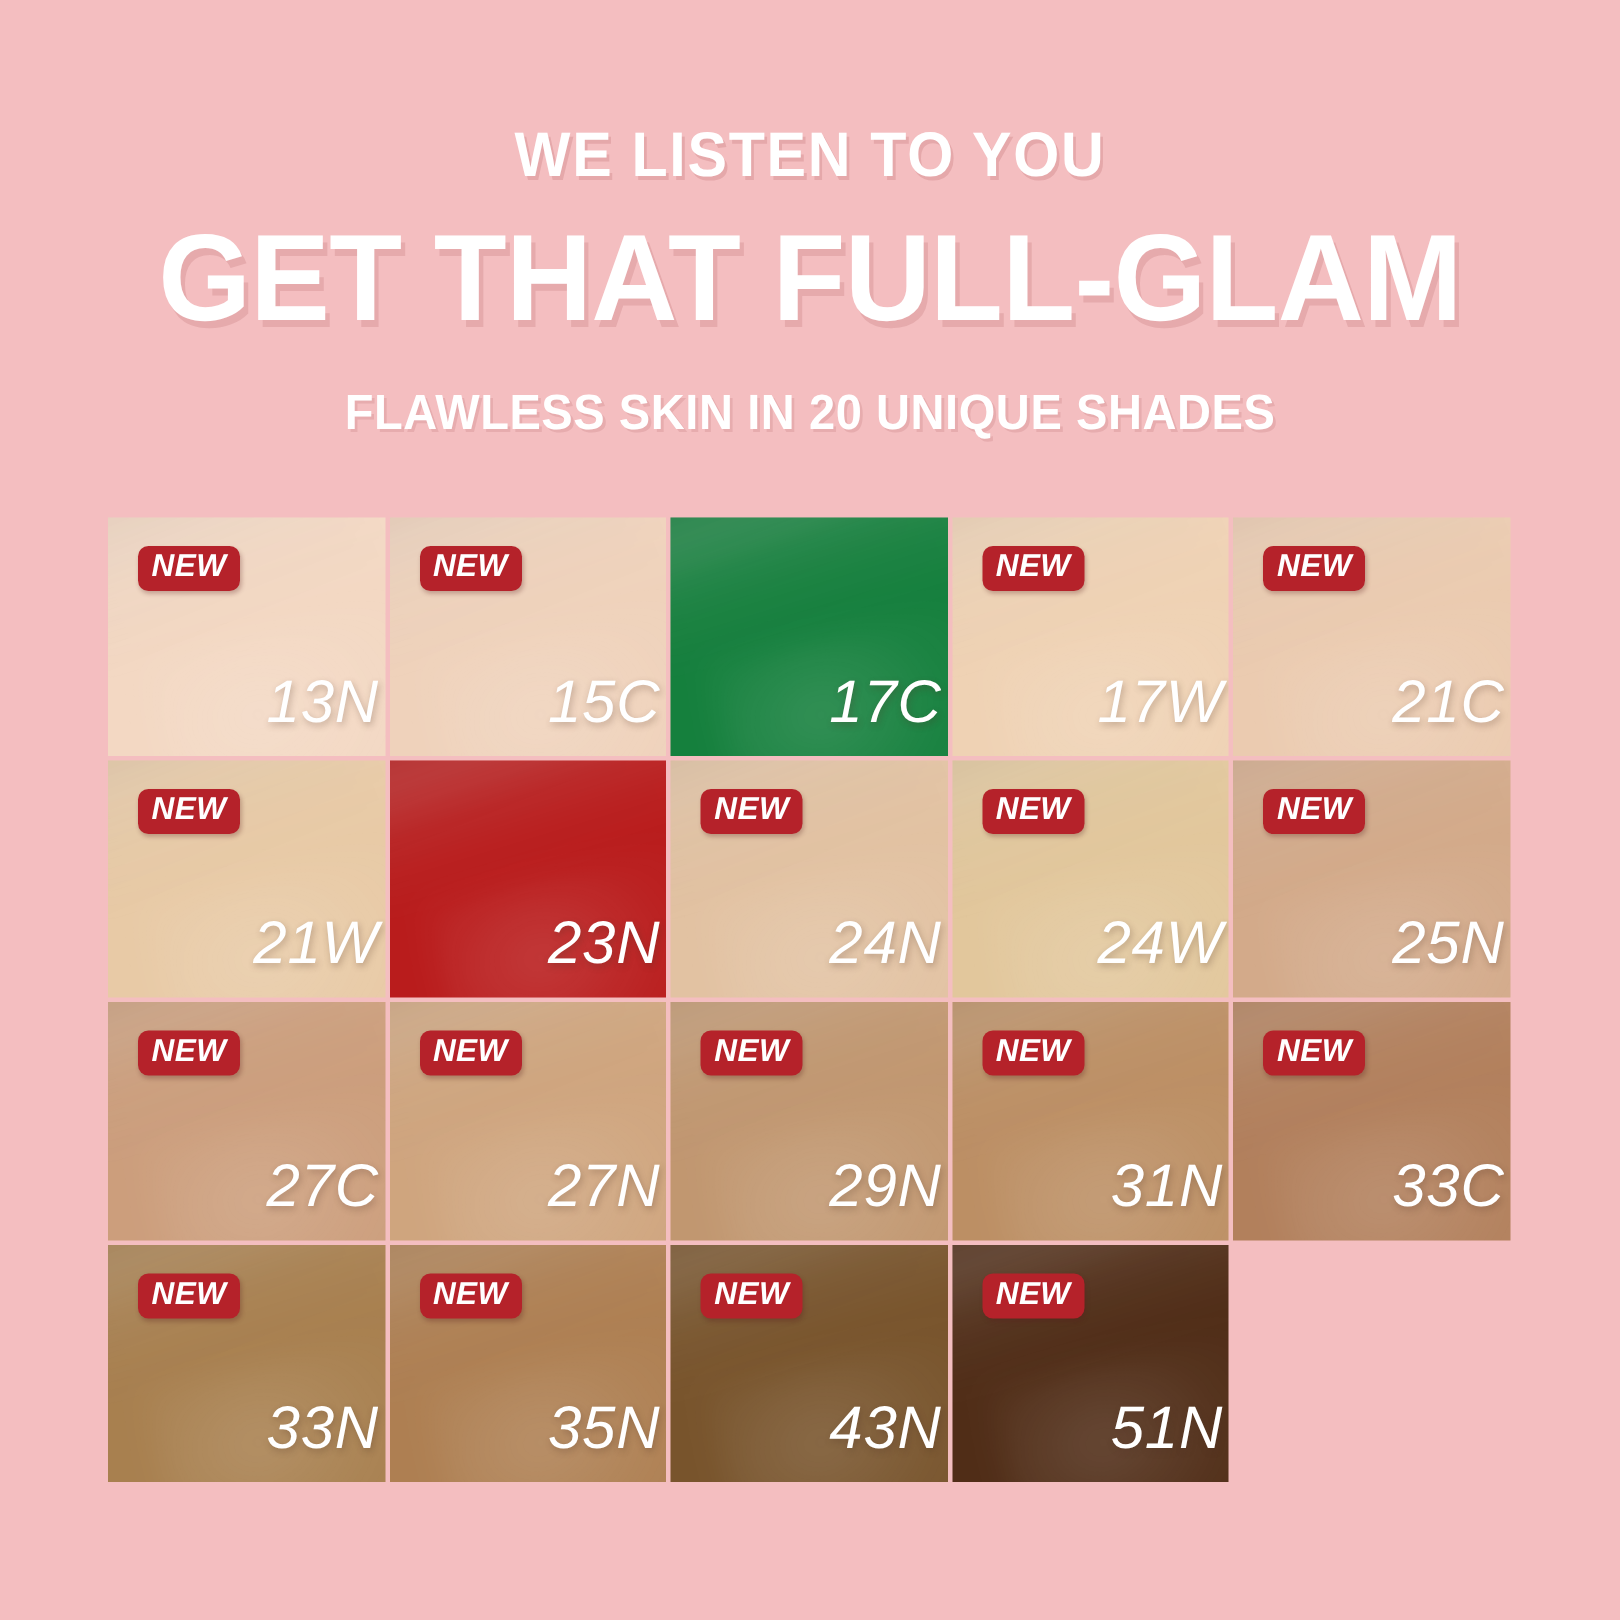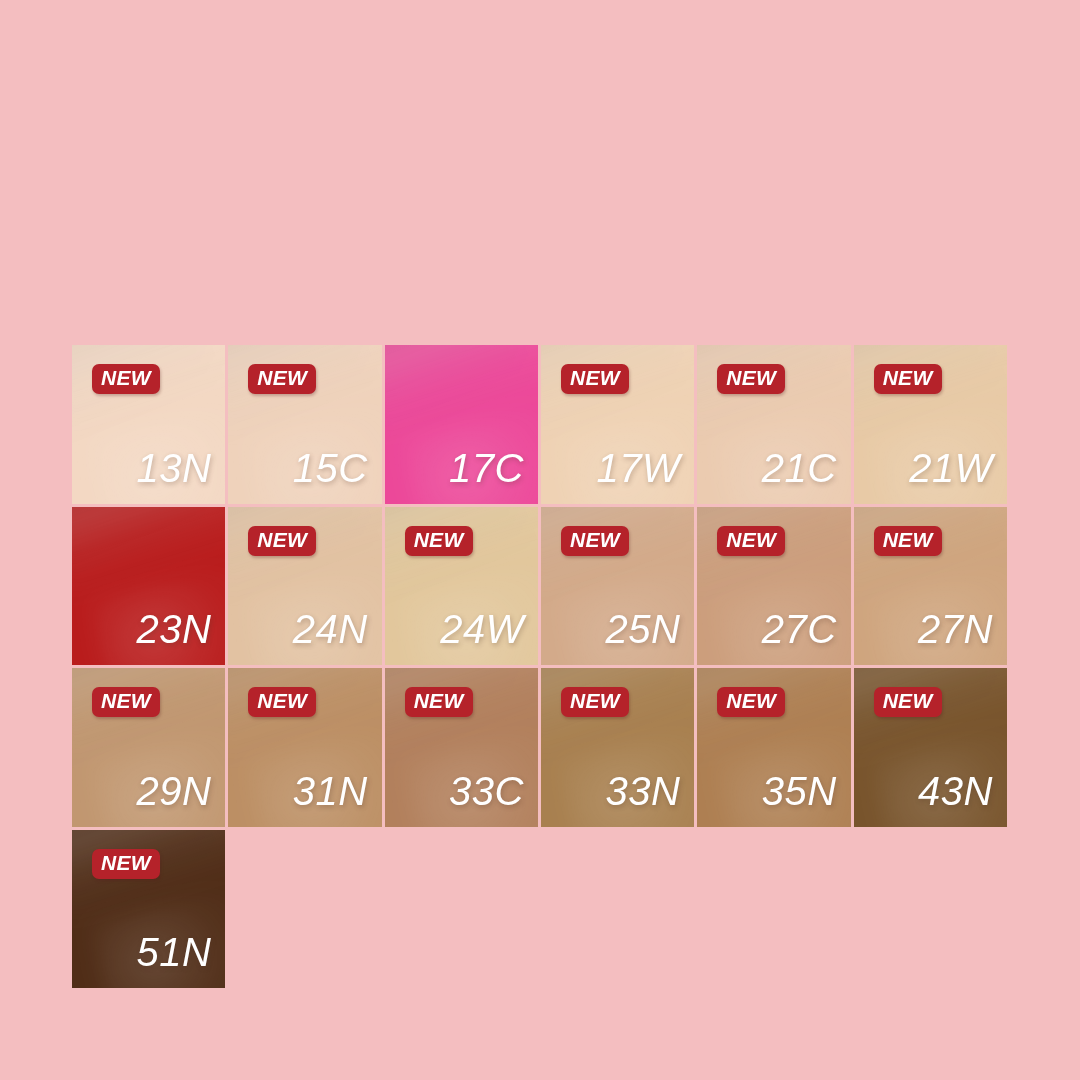--- a/index.html
+++ b/index.html
@@ -146,53 +146,58 @@
     font-size: 21px;
     font-weight: 700;
     font-style: italic;
     letter-spacing: 0.3px;
     line-height: 1.05;
     box-shadow: 1px 2px 3px rgba(90, 30, 30, 0.28);
   }
 
   .shade-code {
     position: absolute;
-    right: 14px;
+    right: 4px;
     bottom: 16px;
     color: #ffffff;
     font-size: 40px;
     font-weight: 400;
     font-style: italic;
     letter-spacing: 0.5px;
     line-height: 1.0;
     text-shadow: 1px 2px 5px rgba(80, 50, 35, 0.30);
   }
 </style>
 </head>
 <body>
 
 <div id="promo">
 
-
-  <div id="shade-grid" style="grid-template-columns: repeat(6, 1fr); grid-template-rows: repeat(4, 1fr);">
+  <div class="headline-block">
+    <div class="eyebrow">WE LISTEN TO YOU</div>
+    <div class="headline">GET THAT FULL-GLAM</div>
+    <div class="subhead">FLAWLESS SKIN IN 20 UNIQUE SHADES</div>
+  </div>
+
+  <div id="shade-grid" style="grid-template-columns: repeat(5, 1fr); grid-template-rows: repeat(4, 1fr);">
       <div class="swatch" style="background: rgb(243, 216, 195);">
         <div class="sheen-a"></div>
         <div class="sheen-b"></div>
         <div class="sheen-c"></div>
         <div class="new-badge" style="background: rgb(181, 34, 42); color: rgb(255, 255, 255);">NEW</div>
         <div class="shade-code">13N</div>
       </div>
       <div class="swatch" style="background: rgb(239, 210, 187);">
         <div class="sheen-a"></div>
         <div class="sheen-b"></div>
         <div class="sheen-c"></div>
         <div class="new-badge" style="background: rgb(181, 34, 42); color: rgb(255, 255, 255);">NEW</div>
         <div class="shade-code">15C</div>
       </div>
-      <div class="swatch" style="background: #ec4899;">
+      <div class="swatch" style="background: #15803d;">
         <div class="sheen-a"></div>
         <div class="sheen-b"></div>
         <div class="sheen-c"></div>
         <div class="shade-code">17C</div>
       </div>
       <div class="swatch" style="background: rgb(239, 210, 180);">
         <div class="sheen-a"></div>
         <div class="sheen-b"></div>
         <div class="sheen-c"></div>
         <div class="new-badge" style="background: rgb(181, 34, 42); color: rgb(255, 255, 255);">NEW</div>

